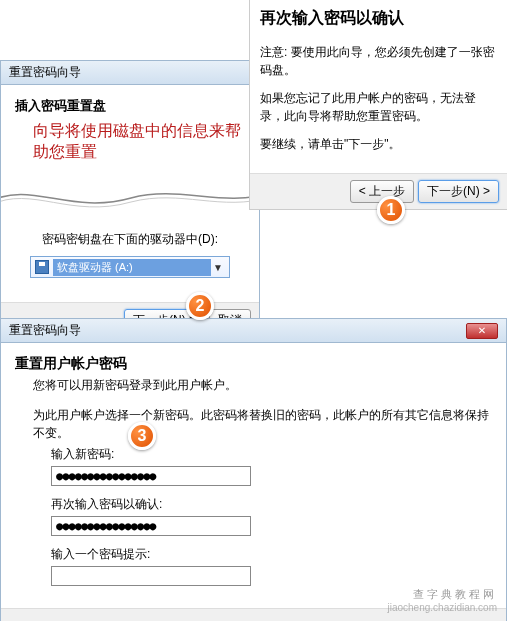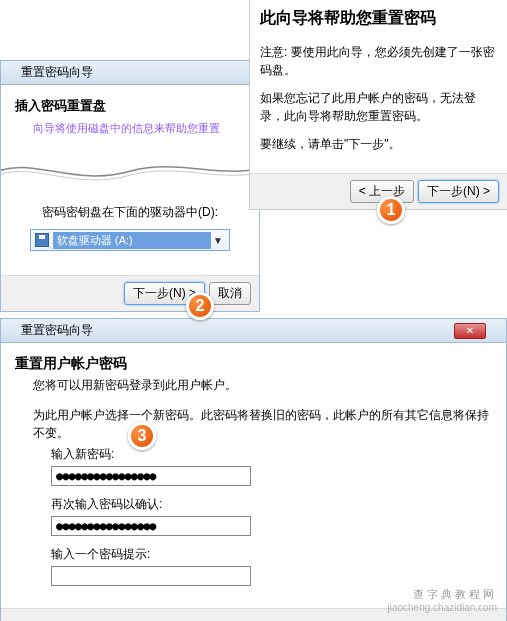--- a/index.html
+++ b/index.html
@@ -16,36 +16,36 @@
     
     .panel1 {
       position: absolute;
       left: 0;
       top: 60px;
       width: 260px;
       border: 1px solid #a0b8d0;
     }
     .titlebar {
       background: linear-gradient(to bottom, #e8f0f8, #d0e0f0);
-      padding: 3px 20px;
+      padding: 3px 8px;
       font-size: 12px;
       border-bottom: 1px solid #a0b8d0;
     }
     .panel-content {
       background: #fff;
       padding: 12px 14px;
     }
     .panel1 .heading {
       font-weight: bold;
       font-size: 13px;
       margin-bottom: 6px;
     }
     .panel1 .subtext {
-      font-size: 11px;
-      color: #8b5cf6;
+      font-size: 16px;
+      color: #b91c1c;
       padding-left: 18px;
     }
     .panel1 .wave-area {
       height: 48px;
       position: relative;
       margin: 10px -14px;
       overflow: hidden;
     }
     .panel1 .wave {
       position: absolute;
@@ -256,21 +256,21 @@
       <span class="dropdown-arrow">▼</span>
     </div>
   </div>
   <div class="button-row">
     <button class="btn focus">下一步(N) &gt;</button>
     <button class="btn">取消</button>
   </div>
 </div>
 
 <div class="panel2">
-  <div class="title">此向导将帮助您重置密码</div>
+  <div class="title">再次输入密码以确认</div>
   <p>注意: 要使用此向导，您必须先创建了一张密码盘。</p>
   <p>如果您忘记了此用户帐户的密码，无法登录，此向导将帮助您重置密码。</p>
   <p>要继续，请单击"下一步"。</p>
   <div class="button-row">
     <button class="btn">&lt; 上一步</button>
     <button class="btn focus">下一步(N) &gt;</button>
   </div>
 </div>
 
 <div class="panel3">

